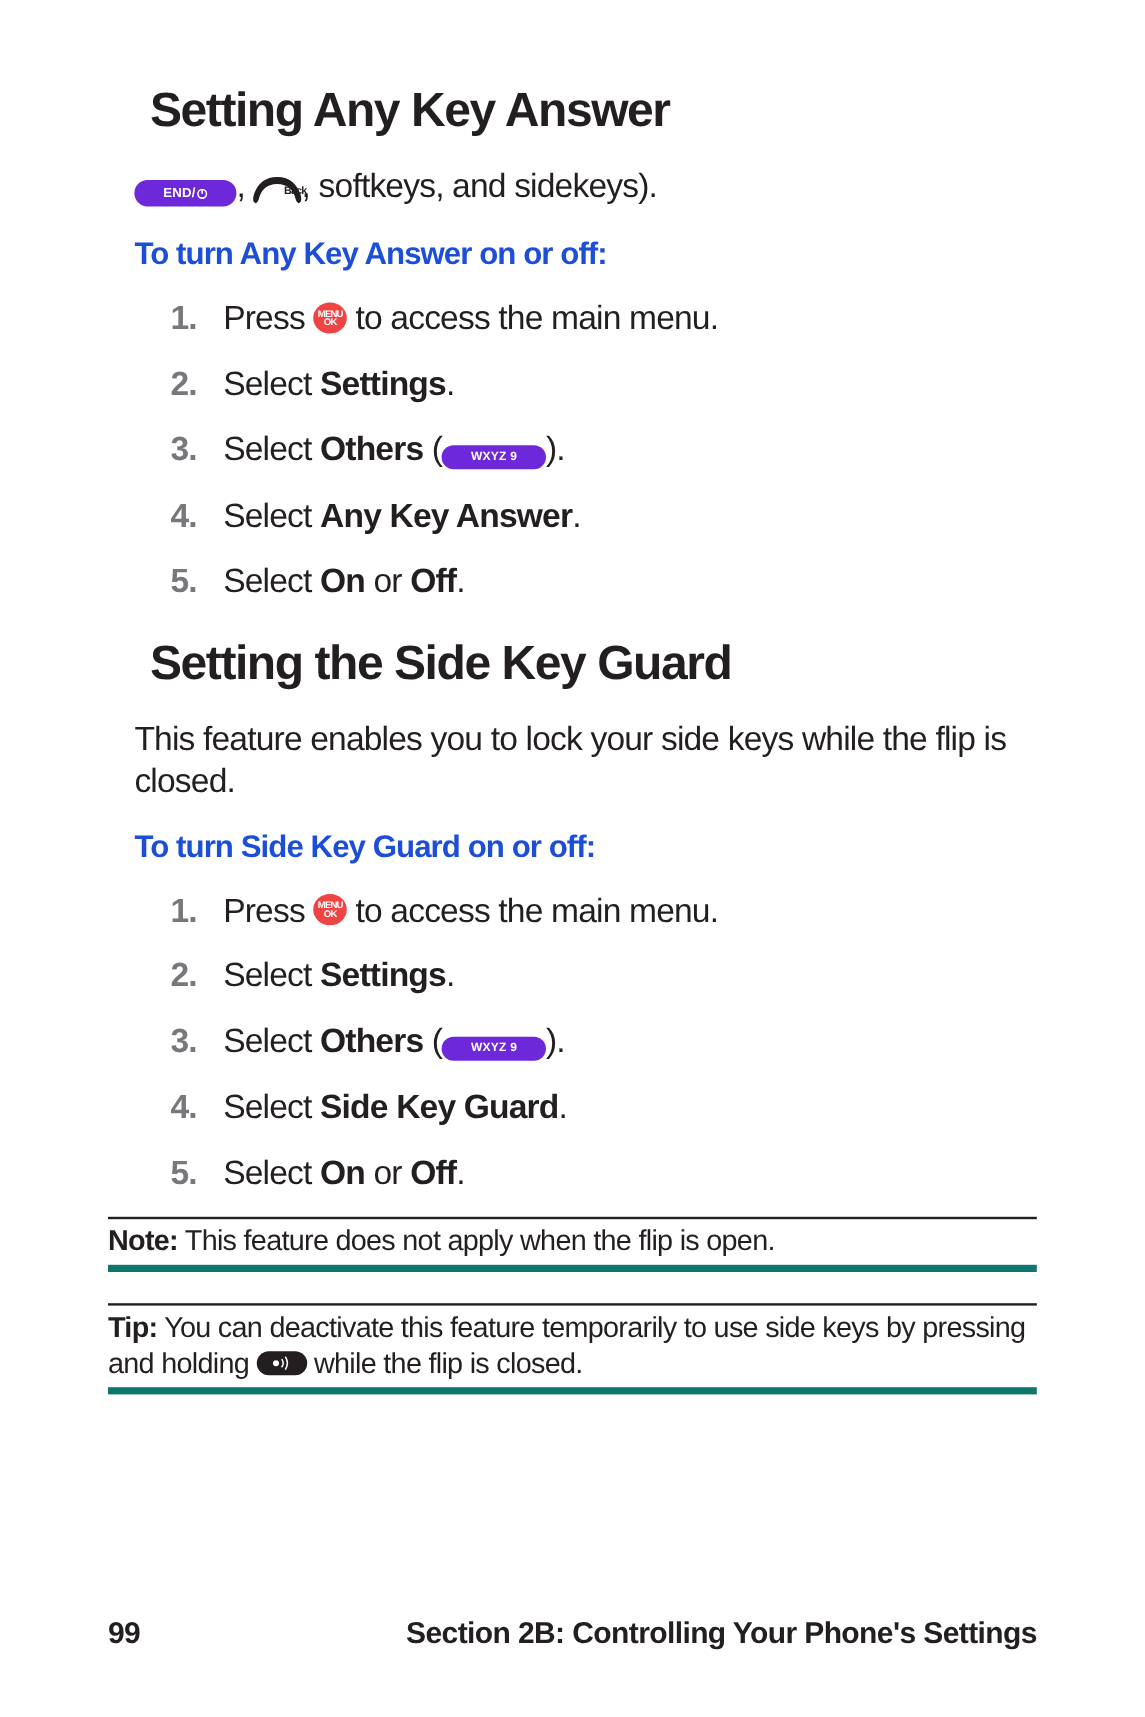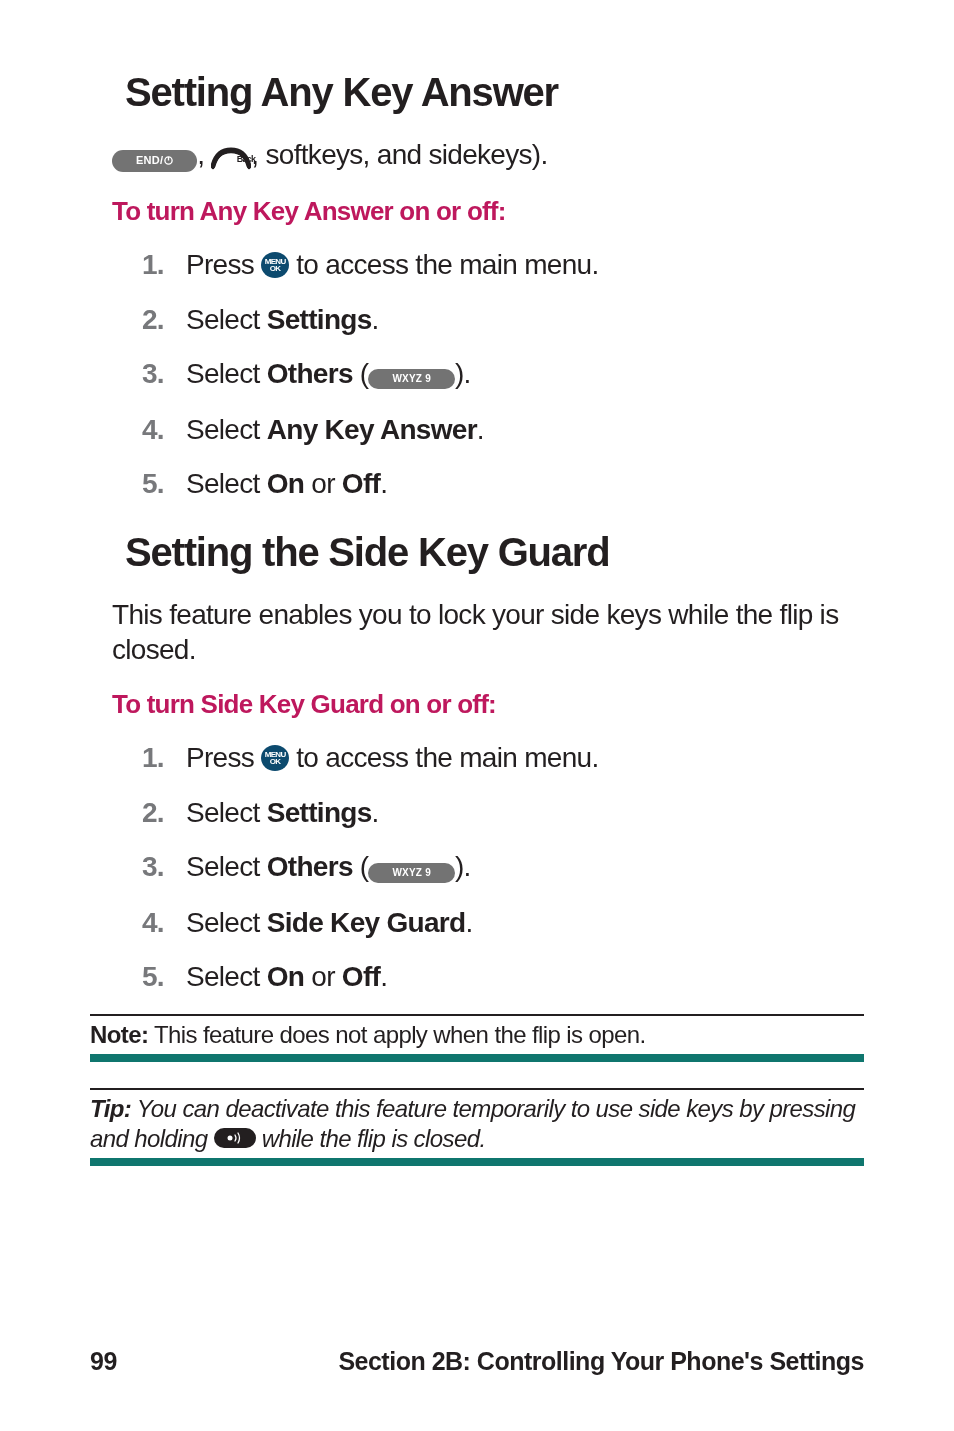--- a/index.html
+++ b/index.html
@@ -31,21 +31,21 @@
     .intro {
       font-size: 28px;
       line-height: 1.25;
       margin-left: 22px;
       margin-bottom: 22px;
       letter-spacing: -0.025em;
     }
     .subhead {
       font-size: 26px;
       font-weight: 700;
-      color: #be185d;
+      color: #1d4ed8;
       margin-left: 22px;
       margin-bottom: 20px;
       letter-spacing: -0.03em;
     }
     ol.steps {
       list-style: none;
       margin-left: 52px;
       margin-bottom: 18px;
     }
     ol.steps li {
@@ -63,31 +63,30 @@
     }
     ol.steps li .content {
       flex: 1;
     }
     .b {
       font-weight: 700;
     }
 
     .callout {
       border-top: 2px solid #231f20;
-      border-bottom: 8px solid #0f766e;
+      border-bottom: 6px solid #0f766e;
       font-size: 24px;
       line-height: 1.25;
       padding: 4px 0 4px 0;
       margin-top: 8px;
       margin-bottom: 26px;
       letter-spacing: -0.025em;
     }
     .callout.tip {
       margin-bottom: 0;
-      font-style: italic;
     }
 
     .footer {
       position: absolute;
       bottom: 55px;
       left: 90px;
       right: 90px;
       display: flex;
       justify-content: space-between;
       font-size: 25px;
@@ -99,21 +98,21 @@
     .key {
       display: inline-block;
       vertical-align: middle;
       position: relative;
       top: -2px;
     }
     .key-pill {
       display: inline-flex;
       align-items: center;
       justify-content: center;
-      background: #737373;
+      background: #6d28d9;
       color: #fff;
       border-radius: 999px;
       height: 22px;
       min-width: 54px;
       padding: 0 24px;
       font-size: 11px;
       font-weight: 700;
       letter-spacing: 0.02em;
       line-height: 1;
       text-align: center;
@@ -121,21 +120,21 @@
     .key-pill.small {
       min-width: 48px;
       height: 20px;
       font-size: 10px;
     }
     .key-menu {
       display: inline-flex;
       flex-direction: column;
       align-items: center;
       justify-content: center;
-      background: #0c4a6e;
+      background: #ef4444;
       color: #fff;
       border-radius: 50%;
       width: 28px;
       height: 26px;
       font-size: 8px;
       font-weight: 700;
       line-height: 0.9;
     }
     .key-back {
       display: inline-block;

